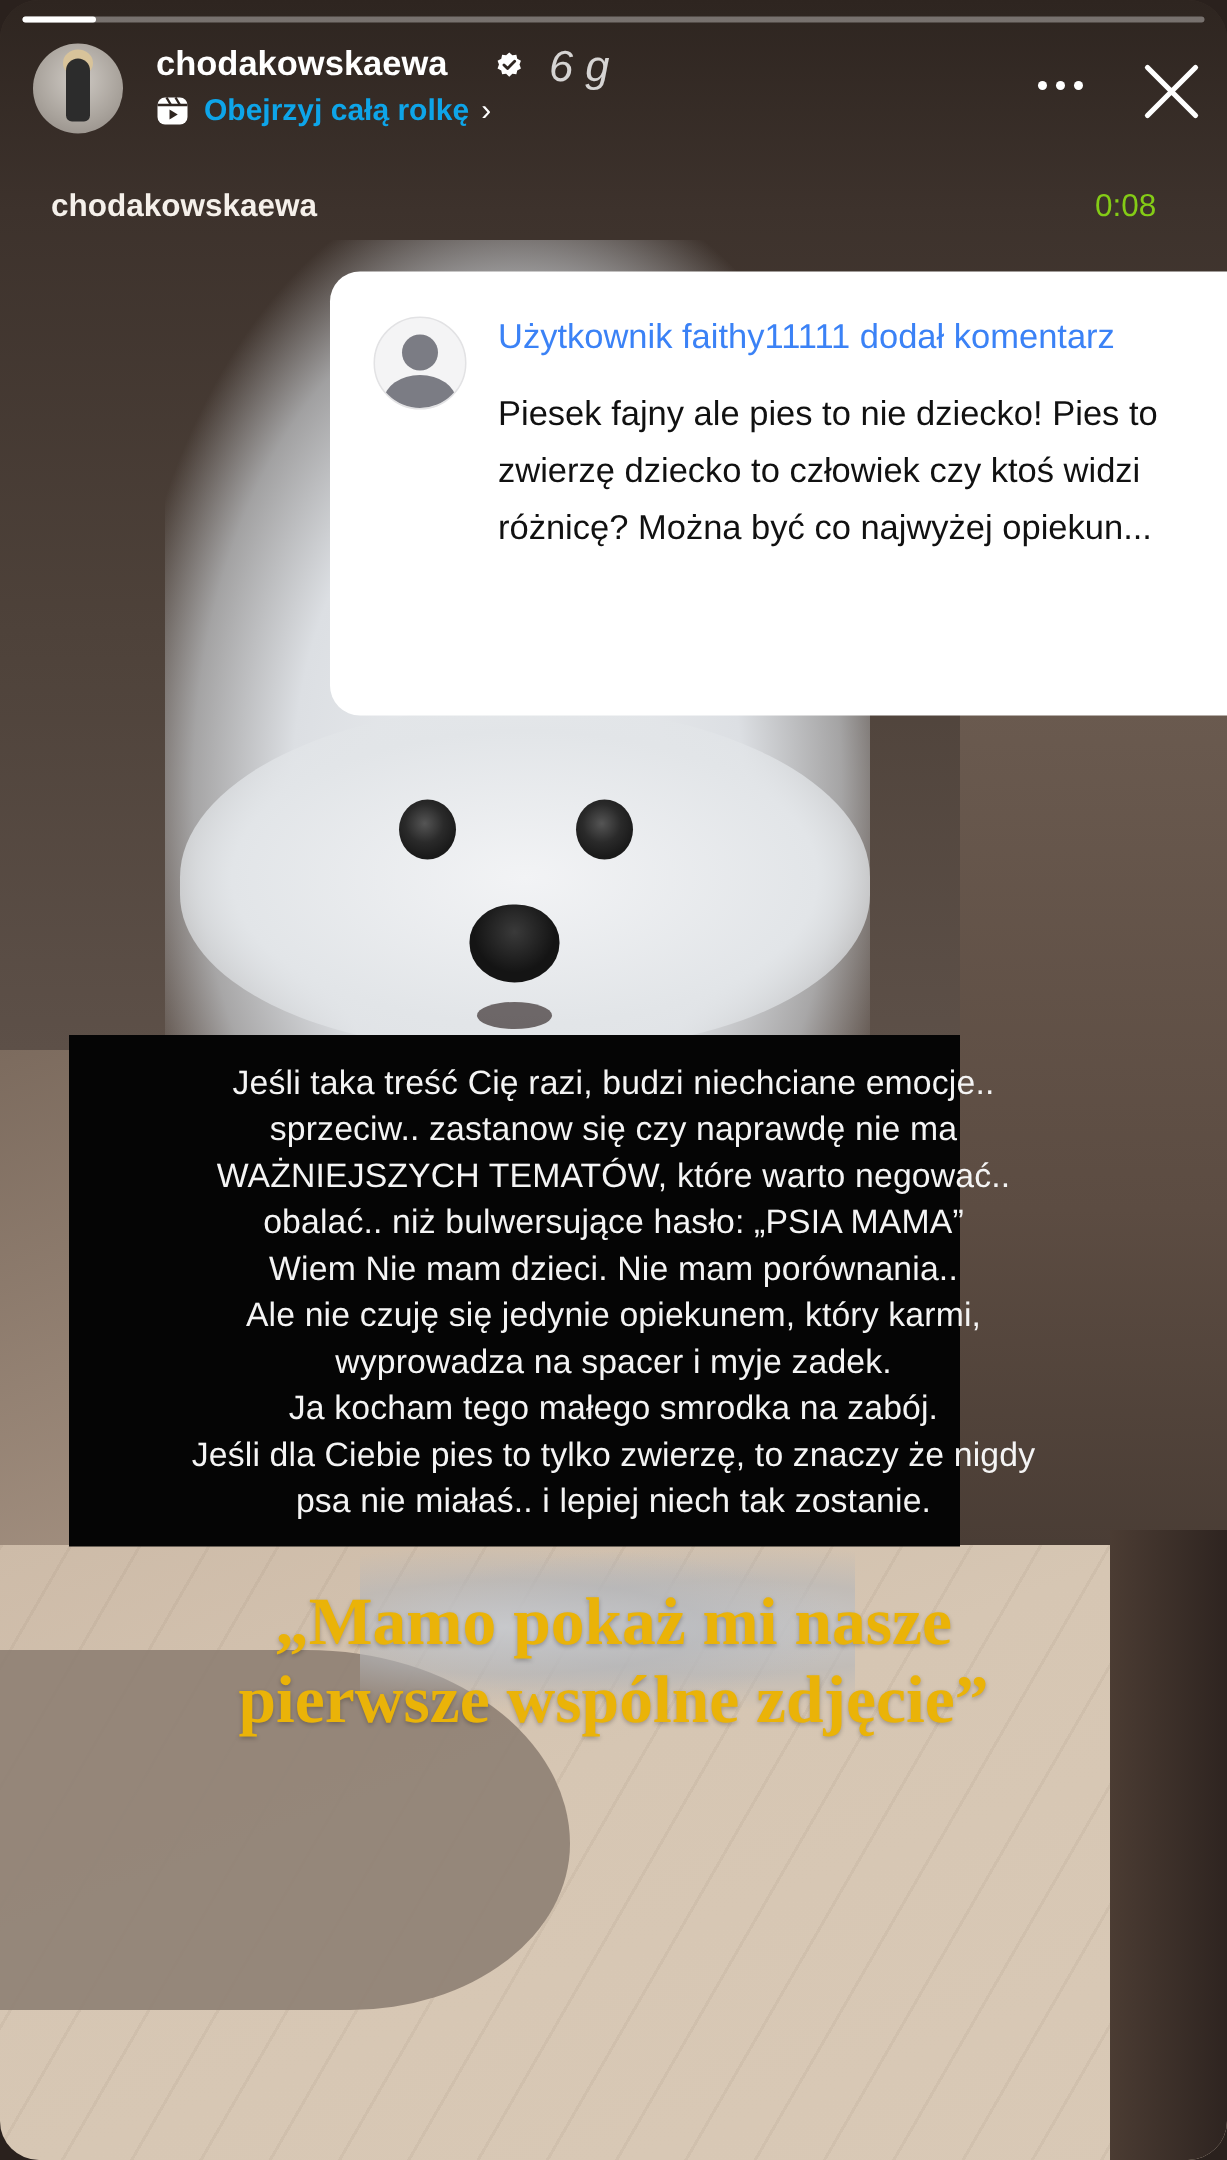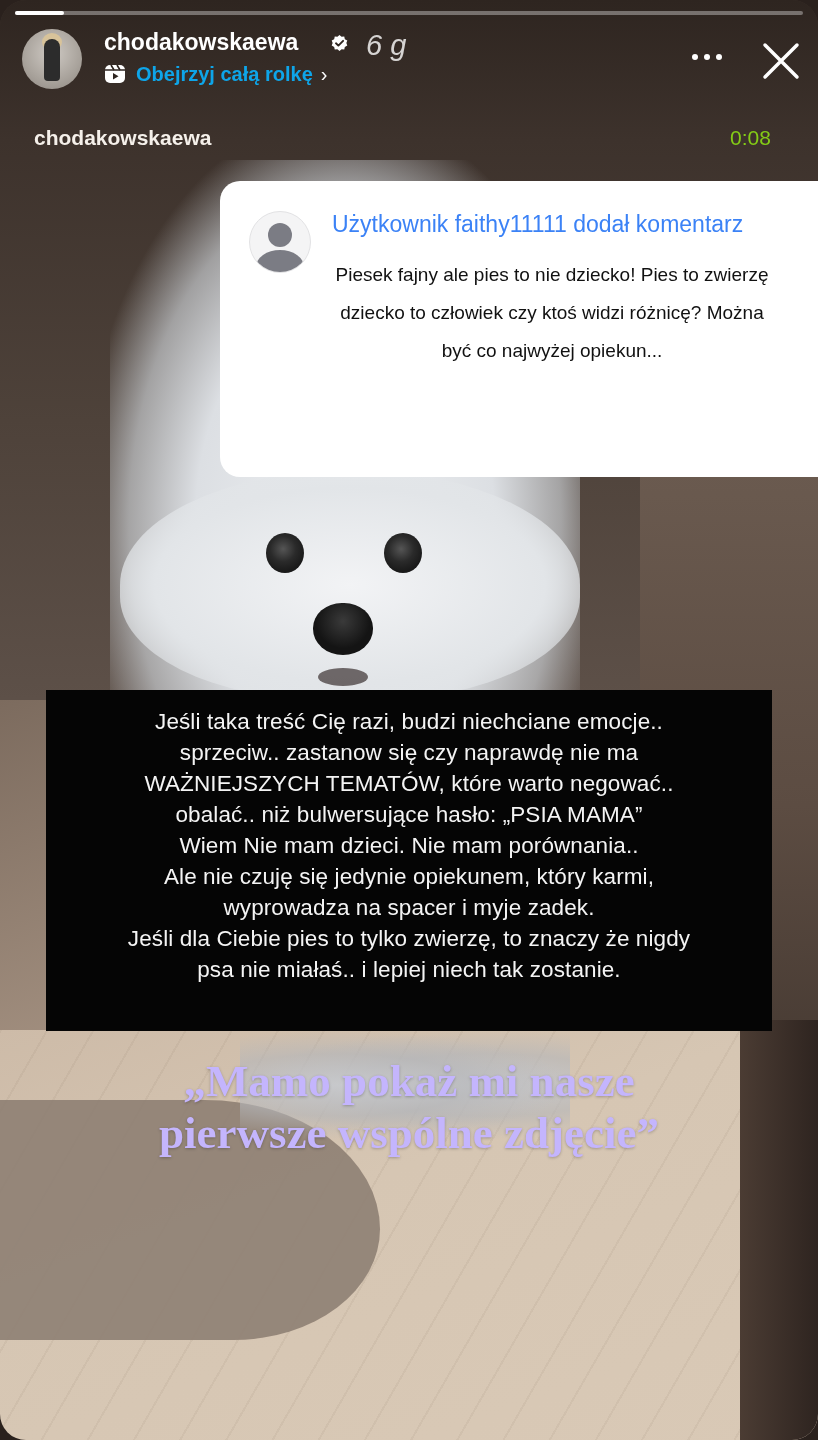--- a/index.html
+++ b/index.html
@@ -69,29 +69,29 @@
     
     .reel-author { position:absolute; left:34px; top:126px; font-size:21px; font-weight:bold; color:#f5f0ea; }
     .reel-duration { position:absolute; left:730px; top:126px; font-size:21px; color:#84cc16; }
 
     
     .comment-card { position:absolute; left:220px; top:181px; width:620px; height:296px; background:#ffffff; border-radius:20px; }
     .comment-avatar { position:absolute; left:29px; top:30px; width:60px; height:60px; border-radius:50%; background:#f4f4f5; border:1px solid #e2e2e4; overflow:hidden; }
     .comment-avatar .head { position:absolute; left:18px; top:11px; width:24px; height:24px; border-radius:50%; background:#7b7c84; }
     .comment-avatar .body { position:absolute; left:6px; top:38px; width:48px; height:34px; border-radius:50% 50% 0 0; background:#7b7c84; }
     .comment-header { position:absolute; left:112px; top:30px; font-size:23px; color:#3b82f6; white-space:nowrap; }
-    .comment-text { position:absolute; left:112px; top:75px; width:440px; font-size:19px; line-height:38px; color:#111111;text-align:center; }
+    .comment-text { position:absolute; left:112px; top:75px; width:440px; font-size:23px; line-height:38px; color:#111111; }
 
     
-    .text-block { position:absolute; left:46px; top:690px; width:726px; height:341px; background:#050505; }
+    .text-block { position:absolute; left:46px; top:690px; width:594px; height:341px; background:#050505; }
     .text-block-inner { position:absolute; left:0; top:16px; width:726px; text-align:center; font-size:22.5px; line-height:31px; color:#f4f4f4; letter-spacing:.1px; }
 
     
     .headline { position:absolute; left:40px; top:1055px; width:738px; text-align:center;
-      font-family:"Liberation Serif", serif; font-weight:bold; font-size:45px; line-height:52px; color:#c4b5fd;
+      font-family:"Liberation Serif", serif; font-weight:bold; font-size:45px; line-height:52px; color:#eab308;
       text-shadow:0 1px 3px rgba(0,0,0,.25); }
   </style>
 </head>
 <body>
 
 <div class="story">
 
   <div class="bg-top"></div>
   <div class="bg-floor-mid"></div>
   <div class="bg-wall-right"></div>
@@ -158,20 +158,21 @@
 
   <div class="text-block">
     <div class="text-block-inner">
       <div>Jeśli taka treść Cię razi, budzi niechciane emocje..</div>
       <div>sprzeciw.. zastanow się czy naprawdę nie ma</div>
       <div>WAŻNIEJSZYCH TEMATÓW, które warto negować..</div>
       <div>obalać.. niż bulwersujące hasło: „PSIA MAMA”</div>
       <div>Wiem Nie mam dzieci. Nie mam porównania..</div>
       <div>Ale nie czuję się jedynie opiekunem, który karmi,</div>
       <div>wyprowadza na spacer i myje zadek.</div>
+      <div>Ja kocham tego małego smrodka na zabój.</div>
       <div>Jeśli dla Ciebie pies to tylko zwierzę, to znaczy że nigdy</div>
       <div>psa nie miałaś.. i lepiej niech tak zostanie.</div>
     </div>
   </div>
 
   <div class="headline">
     <div>„Mamo pokaż mi nasze</div>
     <div>pierwsze wspólne zdjęcie”</div>
   </div>
 </div>

